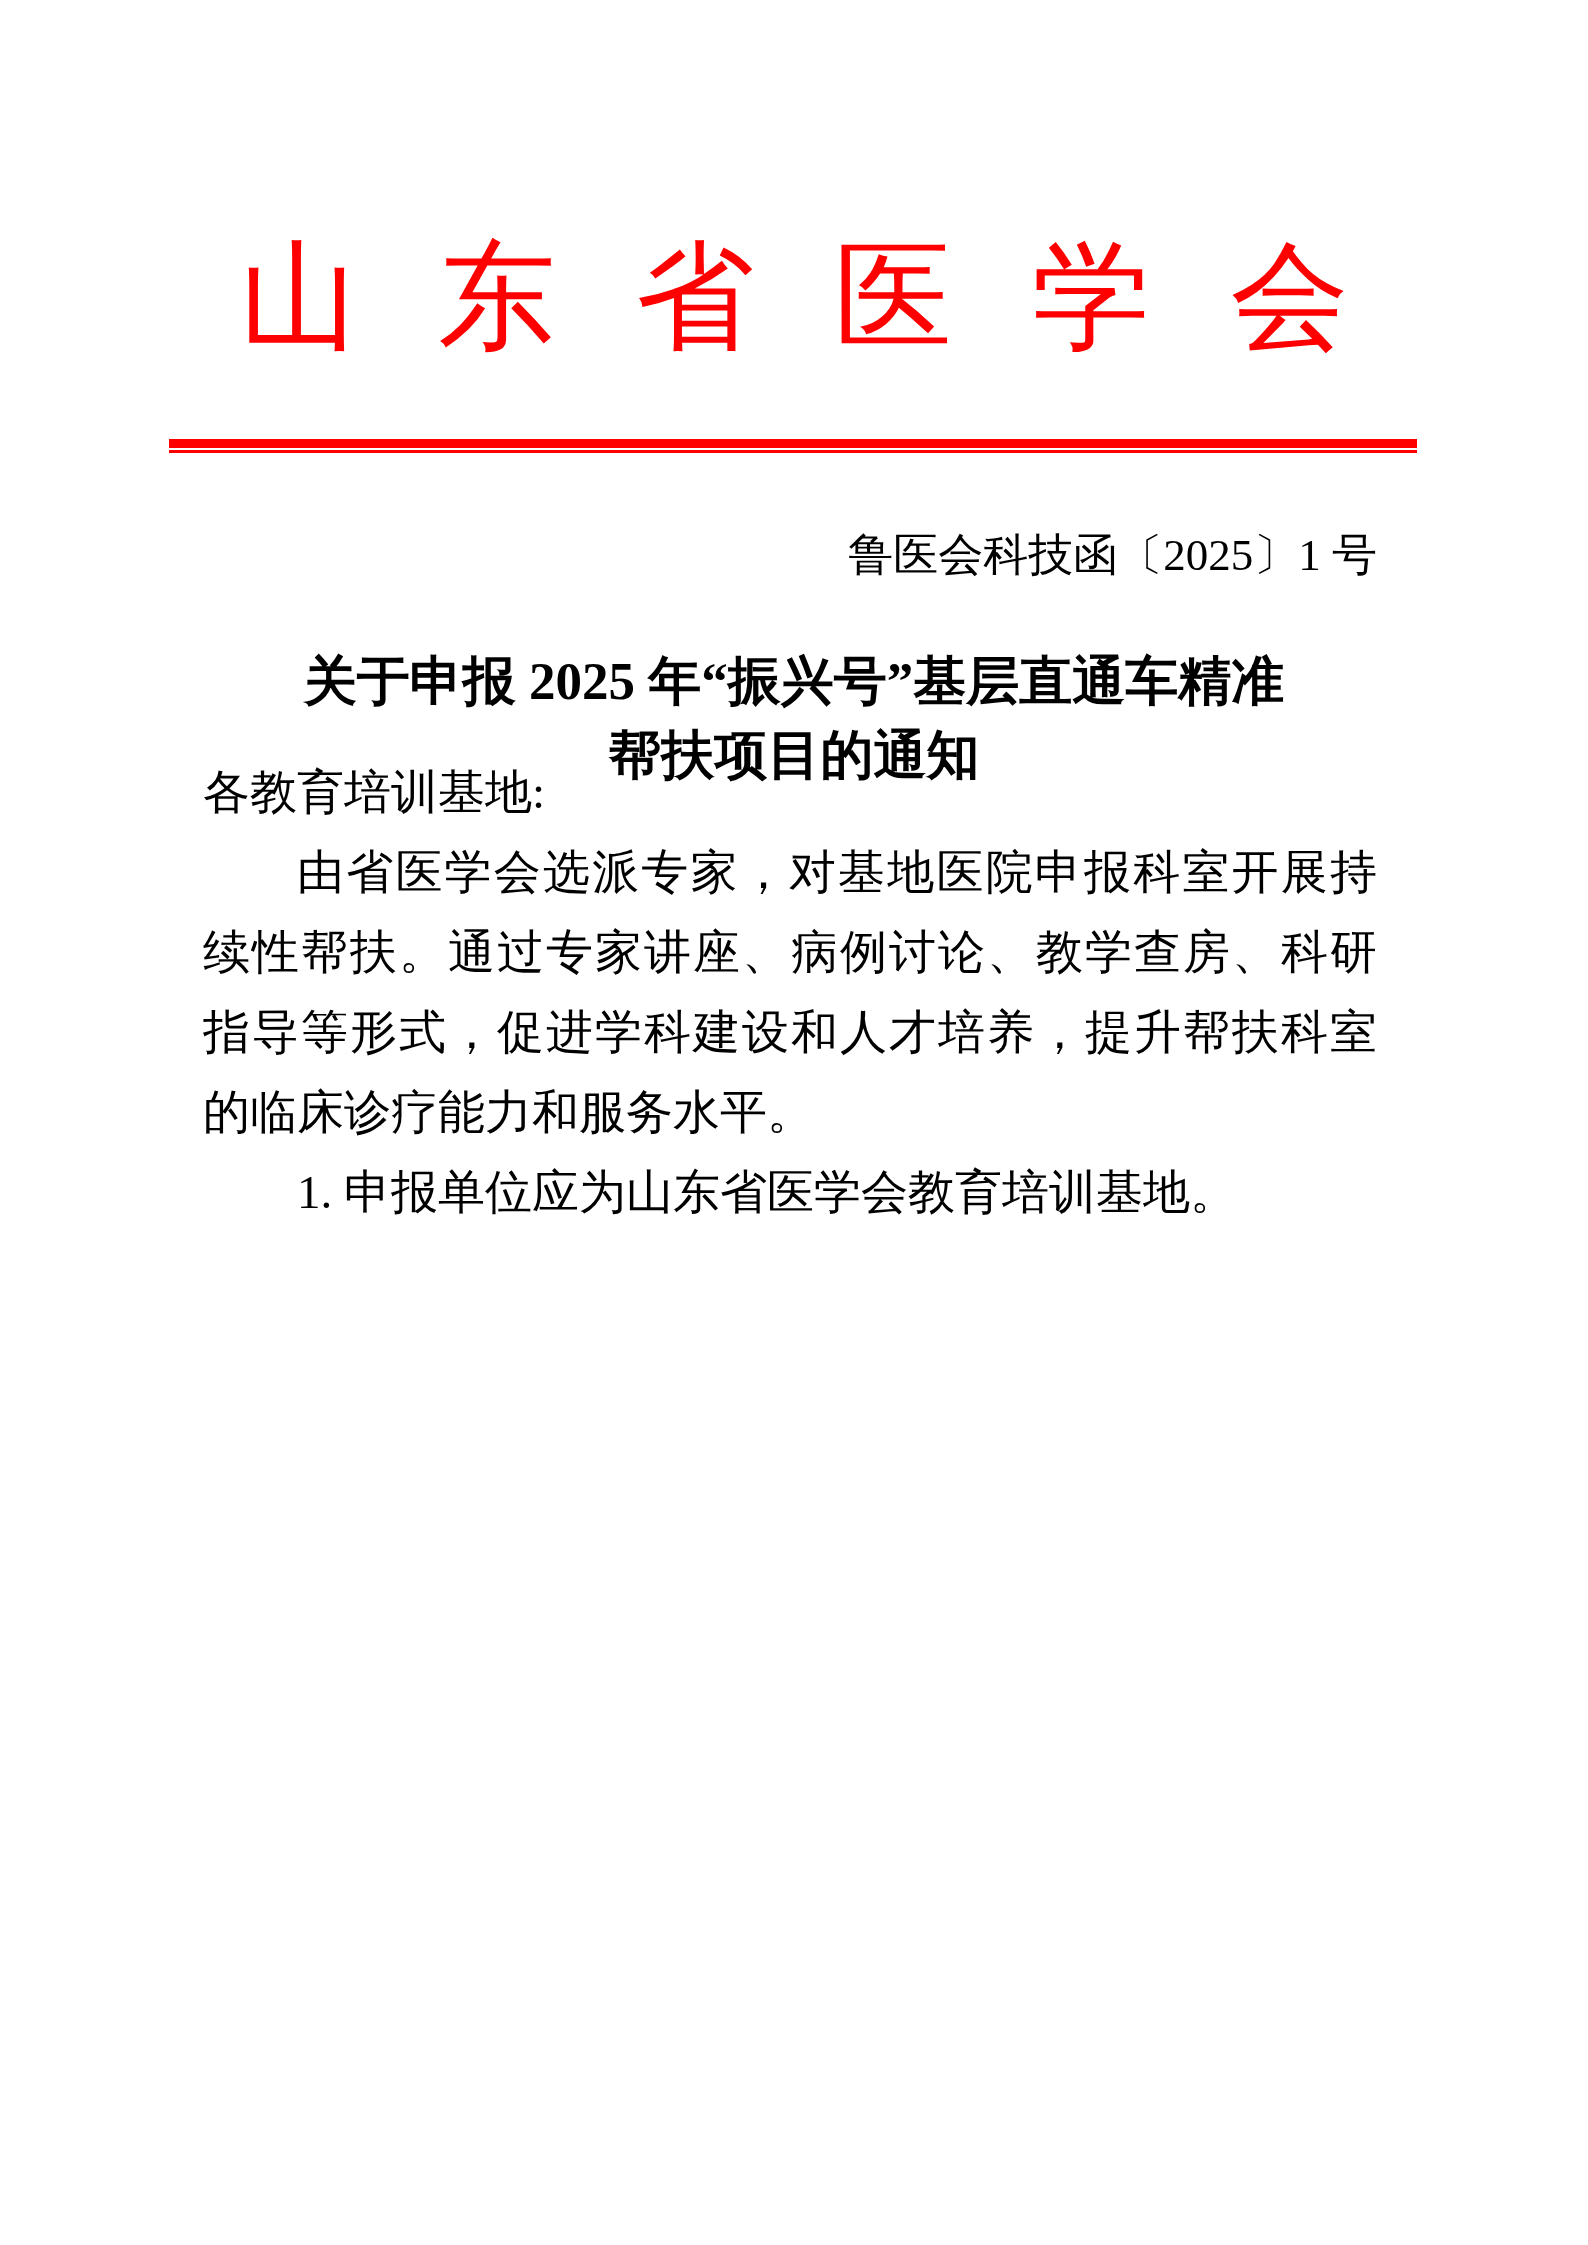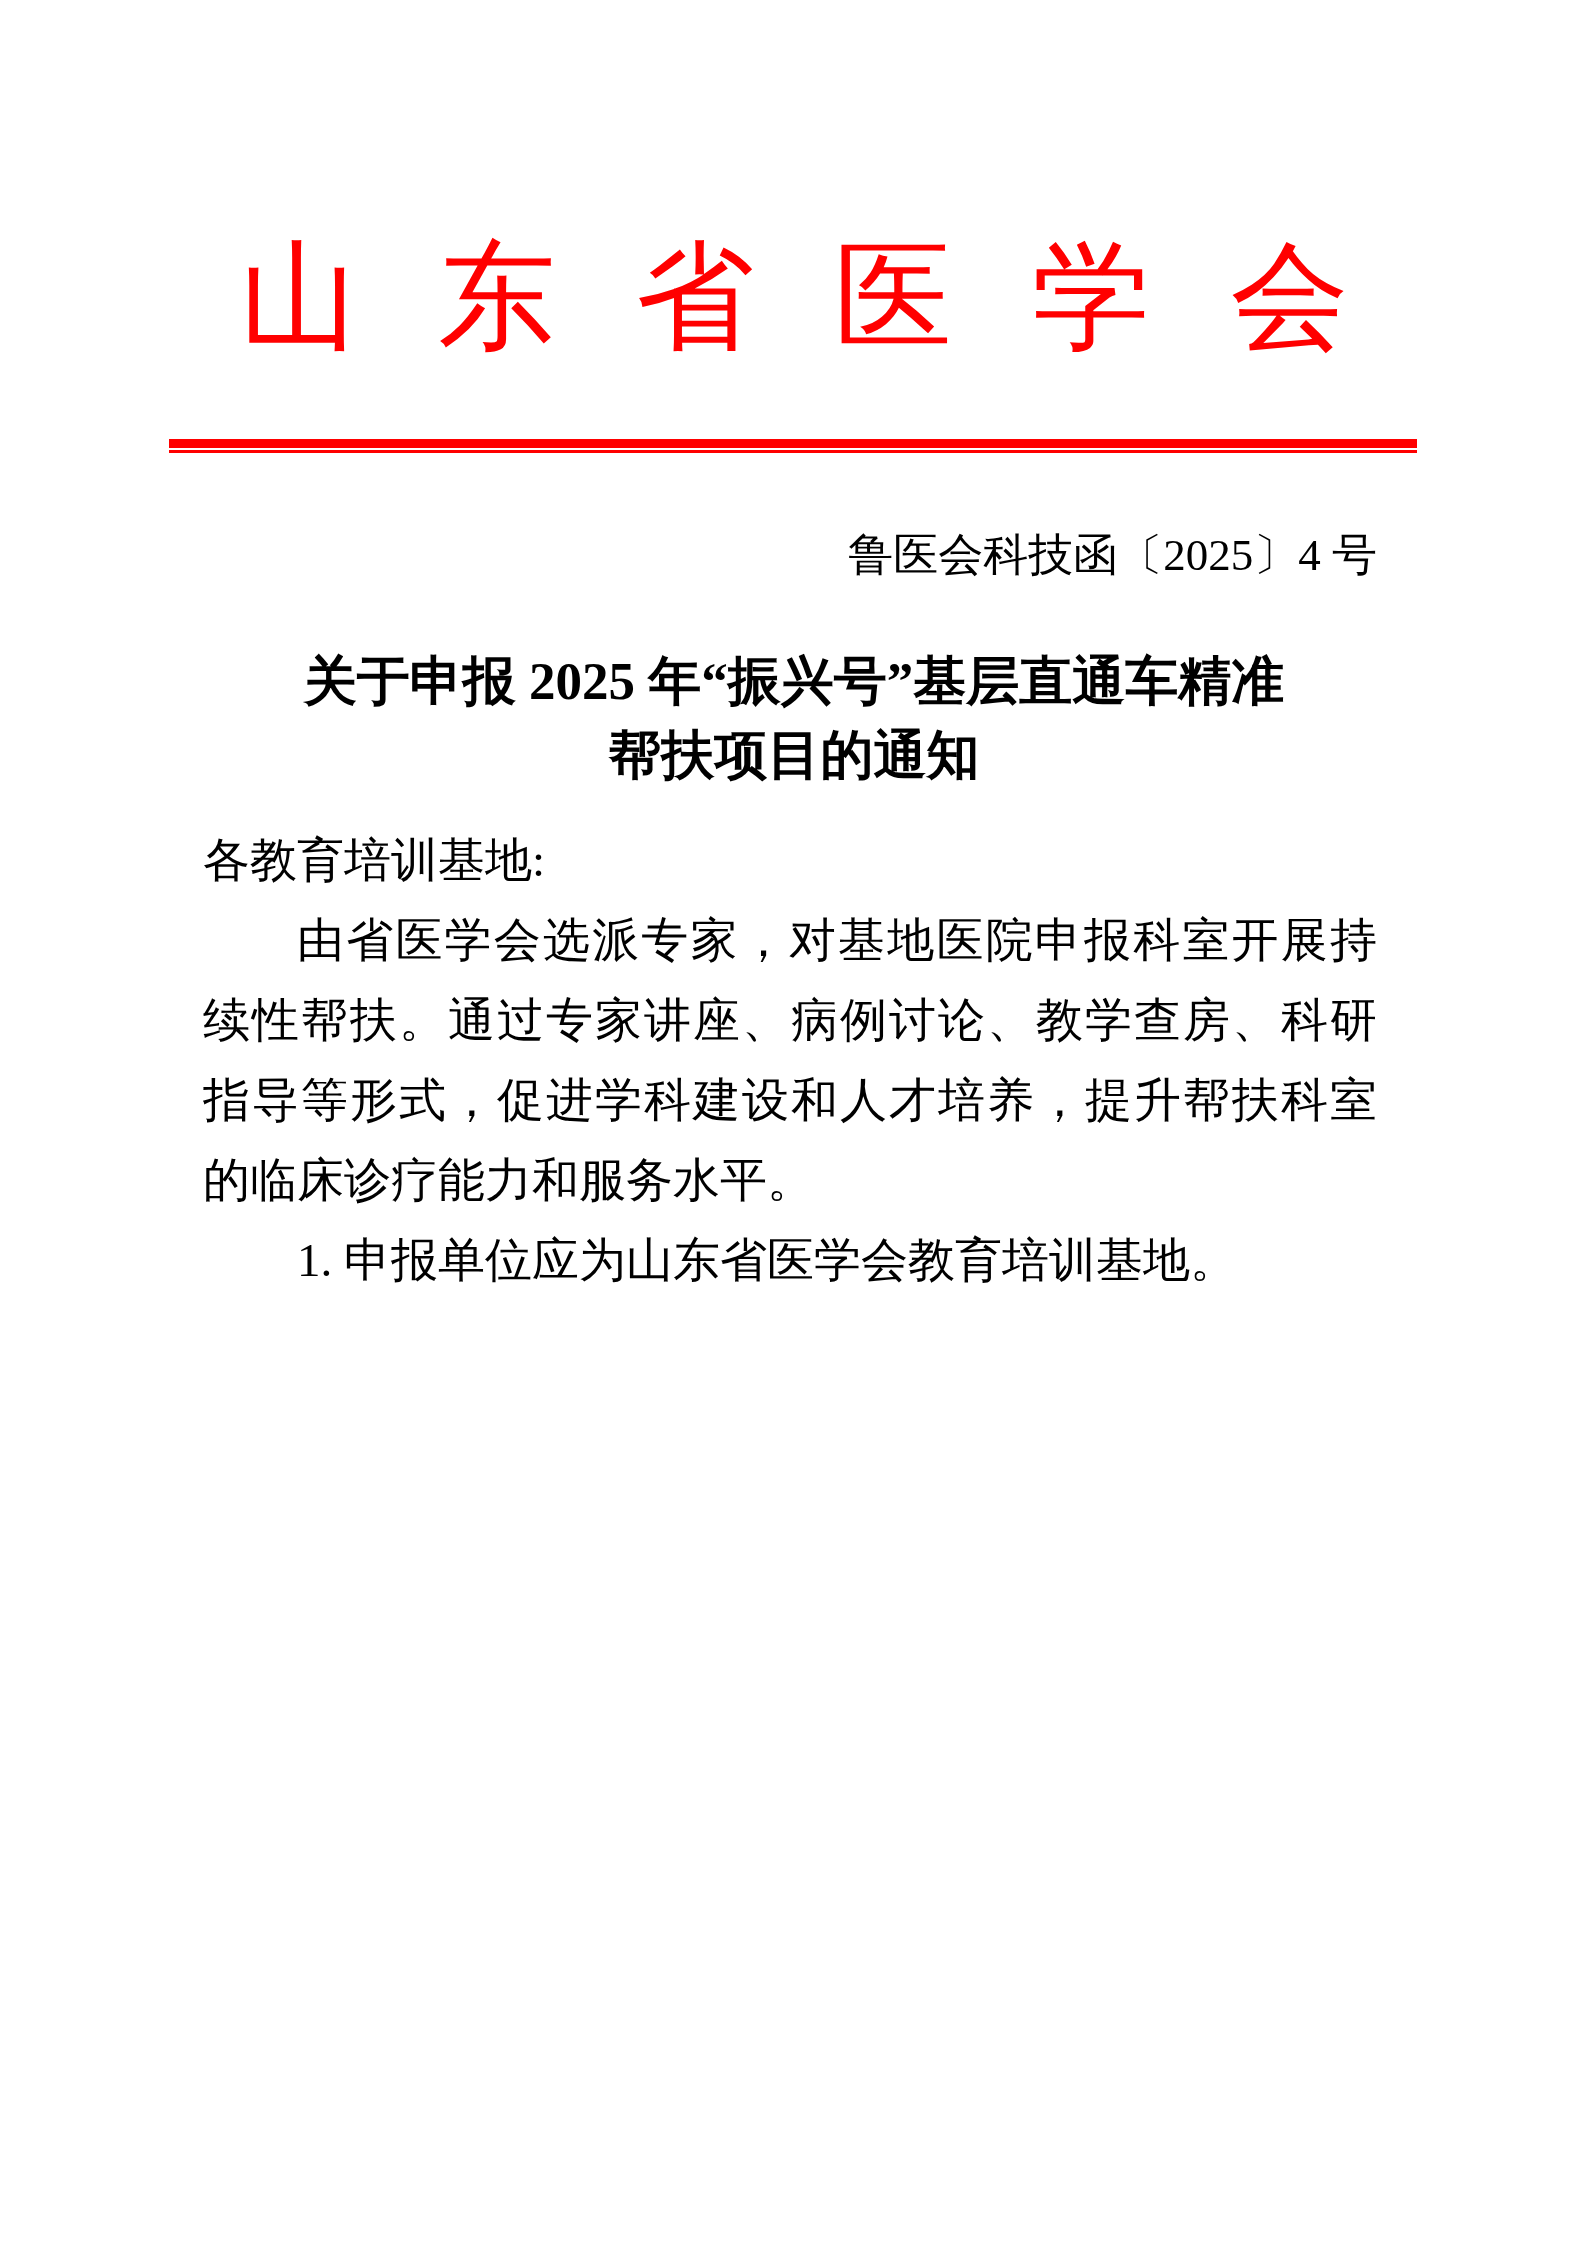--- a/index.html
+++ b/index.html
@@ -55,21 +55,21 @@
     margin: 0;
     text-align: center;
     font-size: 53px;
     line-height: 74px;
     font-weight: 700;
   }
   .title-line { display: block; }
   
   .body-text {
     position: absolute;
-    top: 820px;
+    top: 752px;
     left: 203px;
     width: 1174px;
     font-size: 47px;
     line-height: 80px;
     text-align: justify;
   }
   .salutation { margin: 0; text-indent: 0; }
   .para { margin: 0; text-indent: 2em; }
   .section-heading {
     margin: 0;
@@ -85,21 +85,21 @@
 
 <div class="page">
 
   <div class="org-header">山东省医学会</div>
 
   <div class="red-rule">
     <div class="rule-thick"></div>
     <div class="rule-thin"></div>
   </div>
 
-  <div class="doc-number">鲁医会科技函〔2025〕4 号</div>
+  <div class="doc-number">鲁医会科技函〔2025〕1 号</div>
 
   <h1 class="doc-title">
     <span class="title-line">关于申报 2025 年“振兴号”基层直通车精准</span>
     <span class="title-line">帮扶项目的通知</span>
   </h1>
 
   <div class="body-text">
     <p class="salutation">各教育培训基地:</p>
     <p class="para">由省医学会选派专家，对基地医院申报科室开展持续性帮扶。通过专家讲座、病例讨论、教学查房、科研指导等形式，促进学科建设和人才培养，提升帮扶科室的临床诊疗能力和服务水平。</p>
     <p class="para">1. 申报单位应为山东省医学会教育培训基地。</p>

